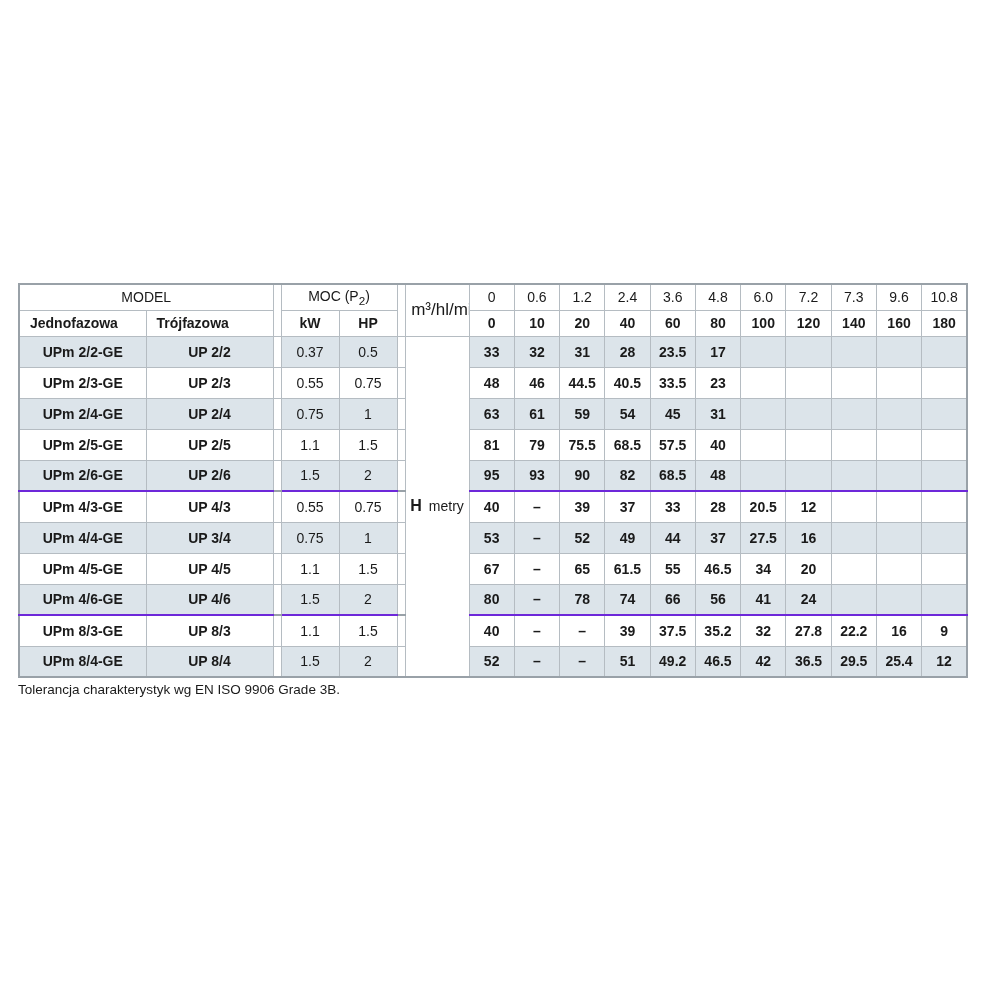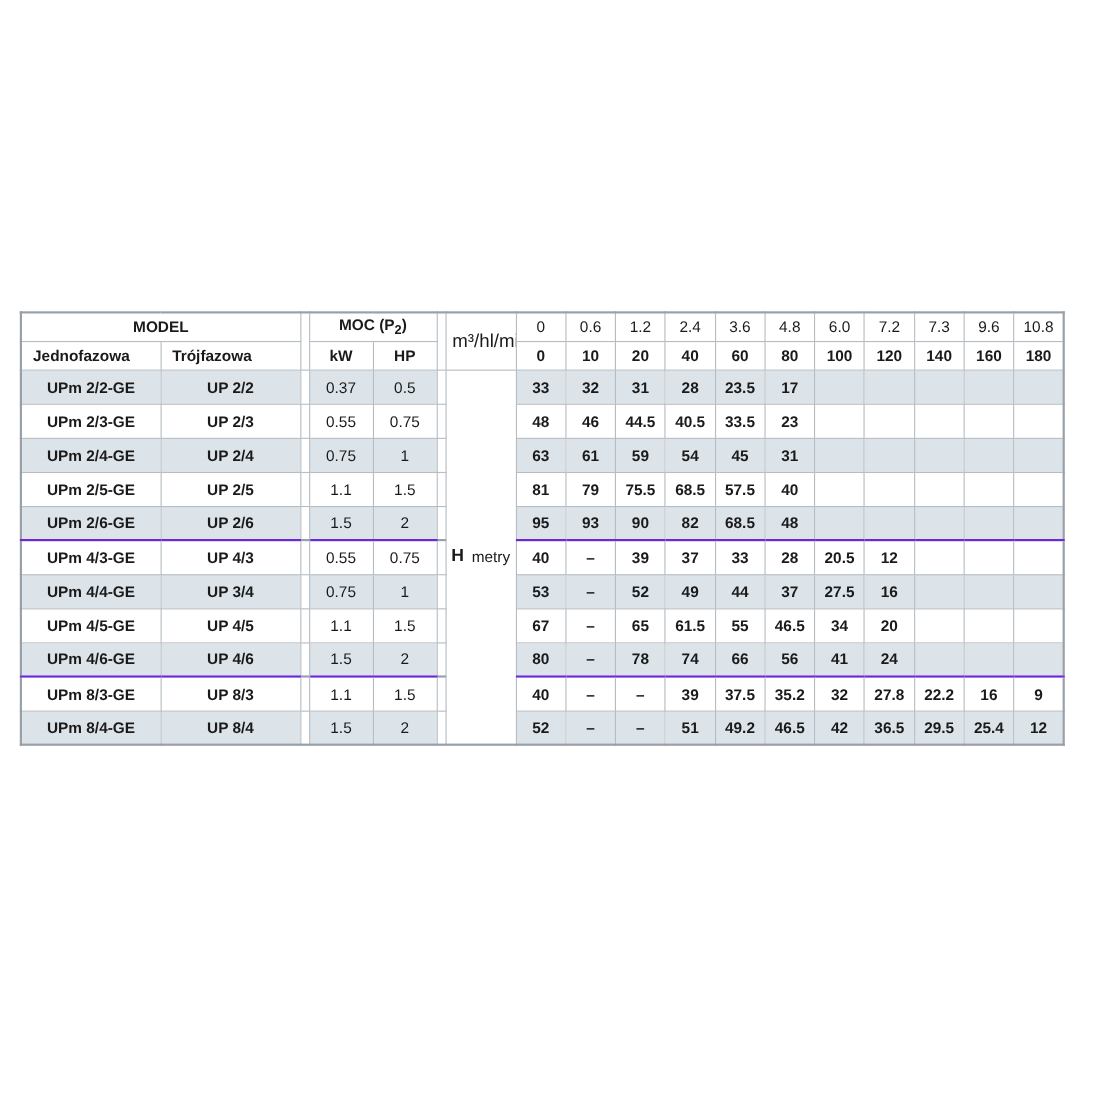--- a/index.html
+++ b/index.html
@@ -27,21 +27,21 @@
     text-align: center;
     vertical-align: middle;
     border: 1px solid #b5bcc2;
     overflow: hidden;
     white-space: nowrap;
   }
 
   
   thead th { height: 26px; background: #fff; }
   .model-head, .moc-head {
-    font-weight: 700; font-size: 15px; border-bottom: 0;
+    font-weight: 400; font-size: 15px; border-bottom: 0;
   }
   .sub-head { font-weight: 700; font-size: 15px; border-top: 0; margin-top: 48px; }
   .sub-head.left { text-align: left; padding-left: 10px; }
   .qv-top  { font-weight: 400; font-size: 14px; }
   .qv-bot  { font-weight: 700; font-size: 14px; }
   .sub-head, .qv-bot, .q-head, .gutter-head { border-bottom: 2px solid #99a1a8; }
 
   .q-head { padding: 0 2px; }
   .q-flex { display: flex; align-items: center; justify-content: center; gap: 5px; }
   .q-letter { font-weight: 700; font-size: 17px; }
@@ -374,15 +374,16 @@
           <td class="data-cell">36.5</td>
           <td class="data-cell">29.5</td>
           <td class="data-cell">25.4</td>
           <td class="data-cell">12</td>
         </tr>
       </tbody>
     </table>
   </div>
 
   <div class="footnote-row1">
+    <span>Tolerancja charakterystyk wg EN ISO 9906 Grade 3B.</span>
   </div>
 
 </div>
 
 </body></html>

